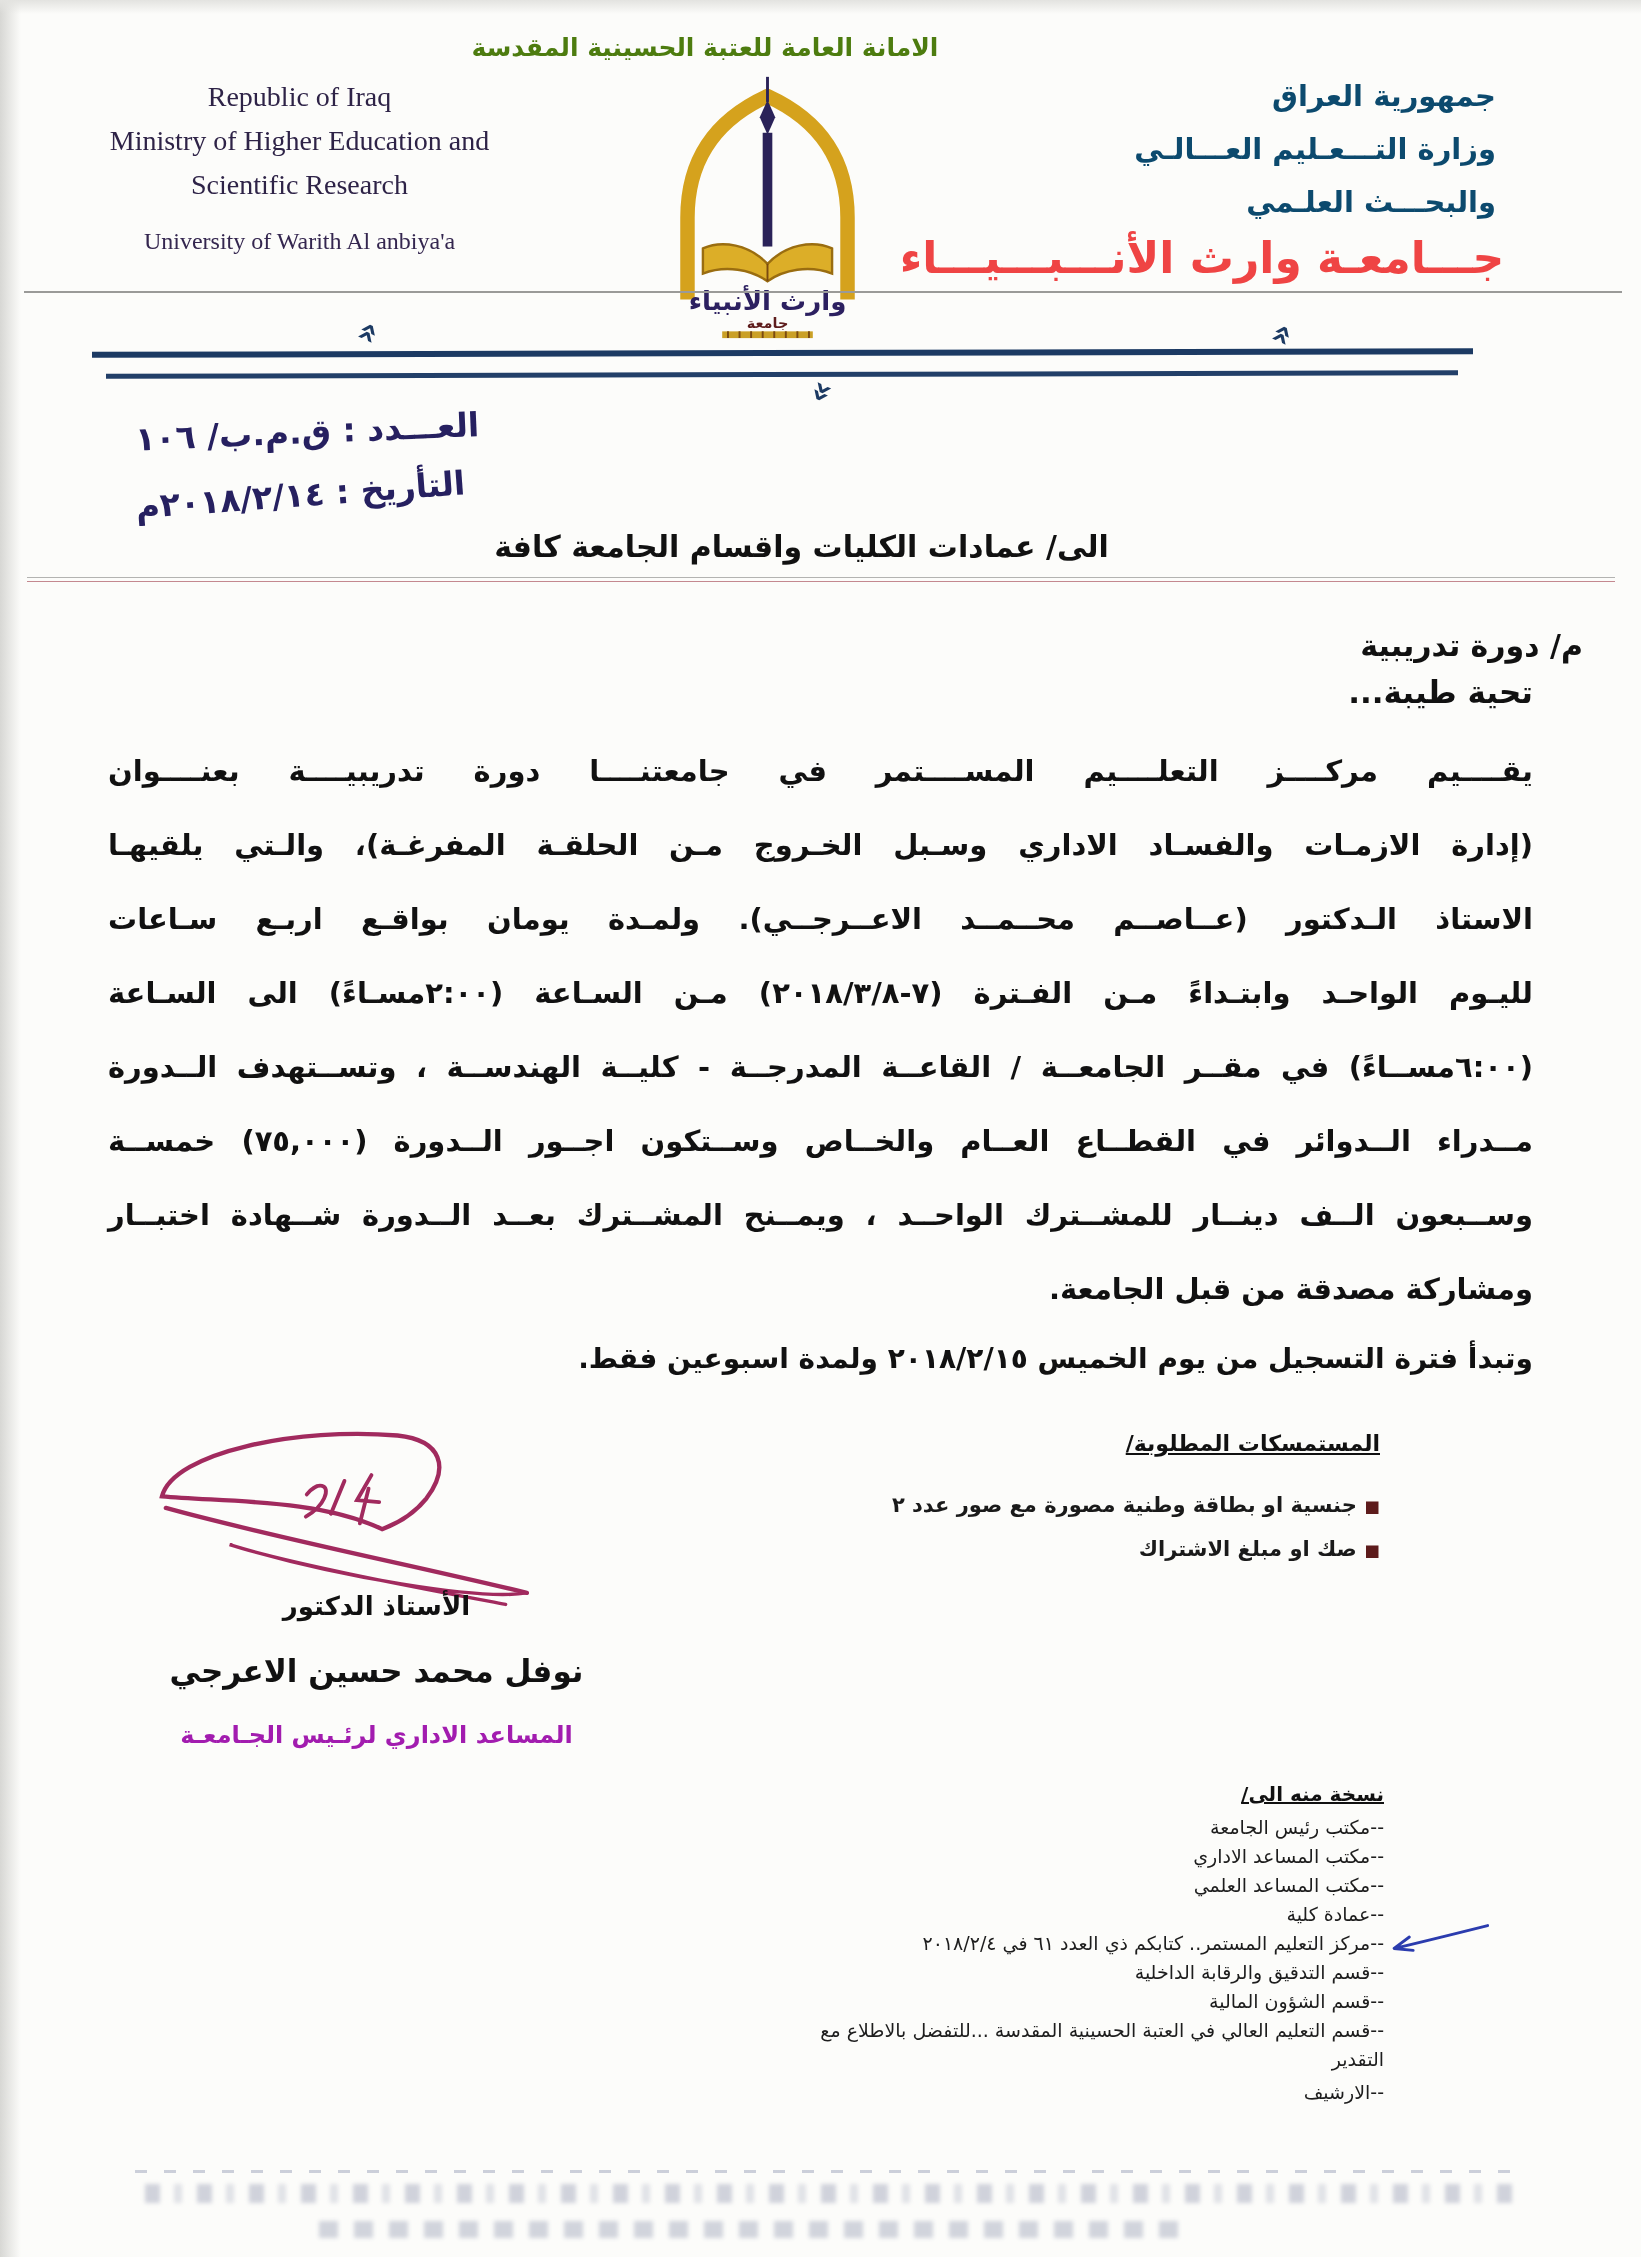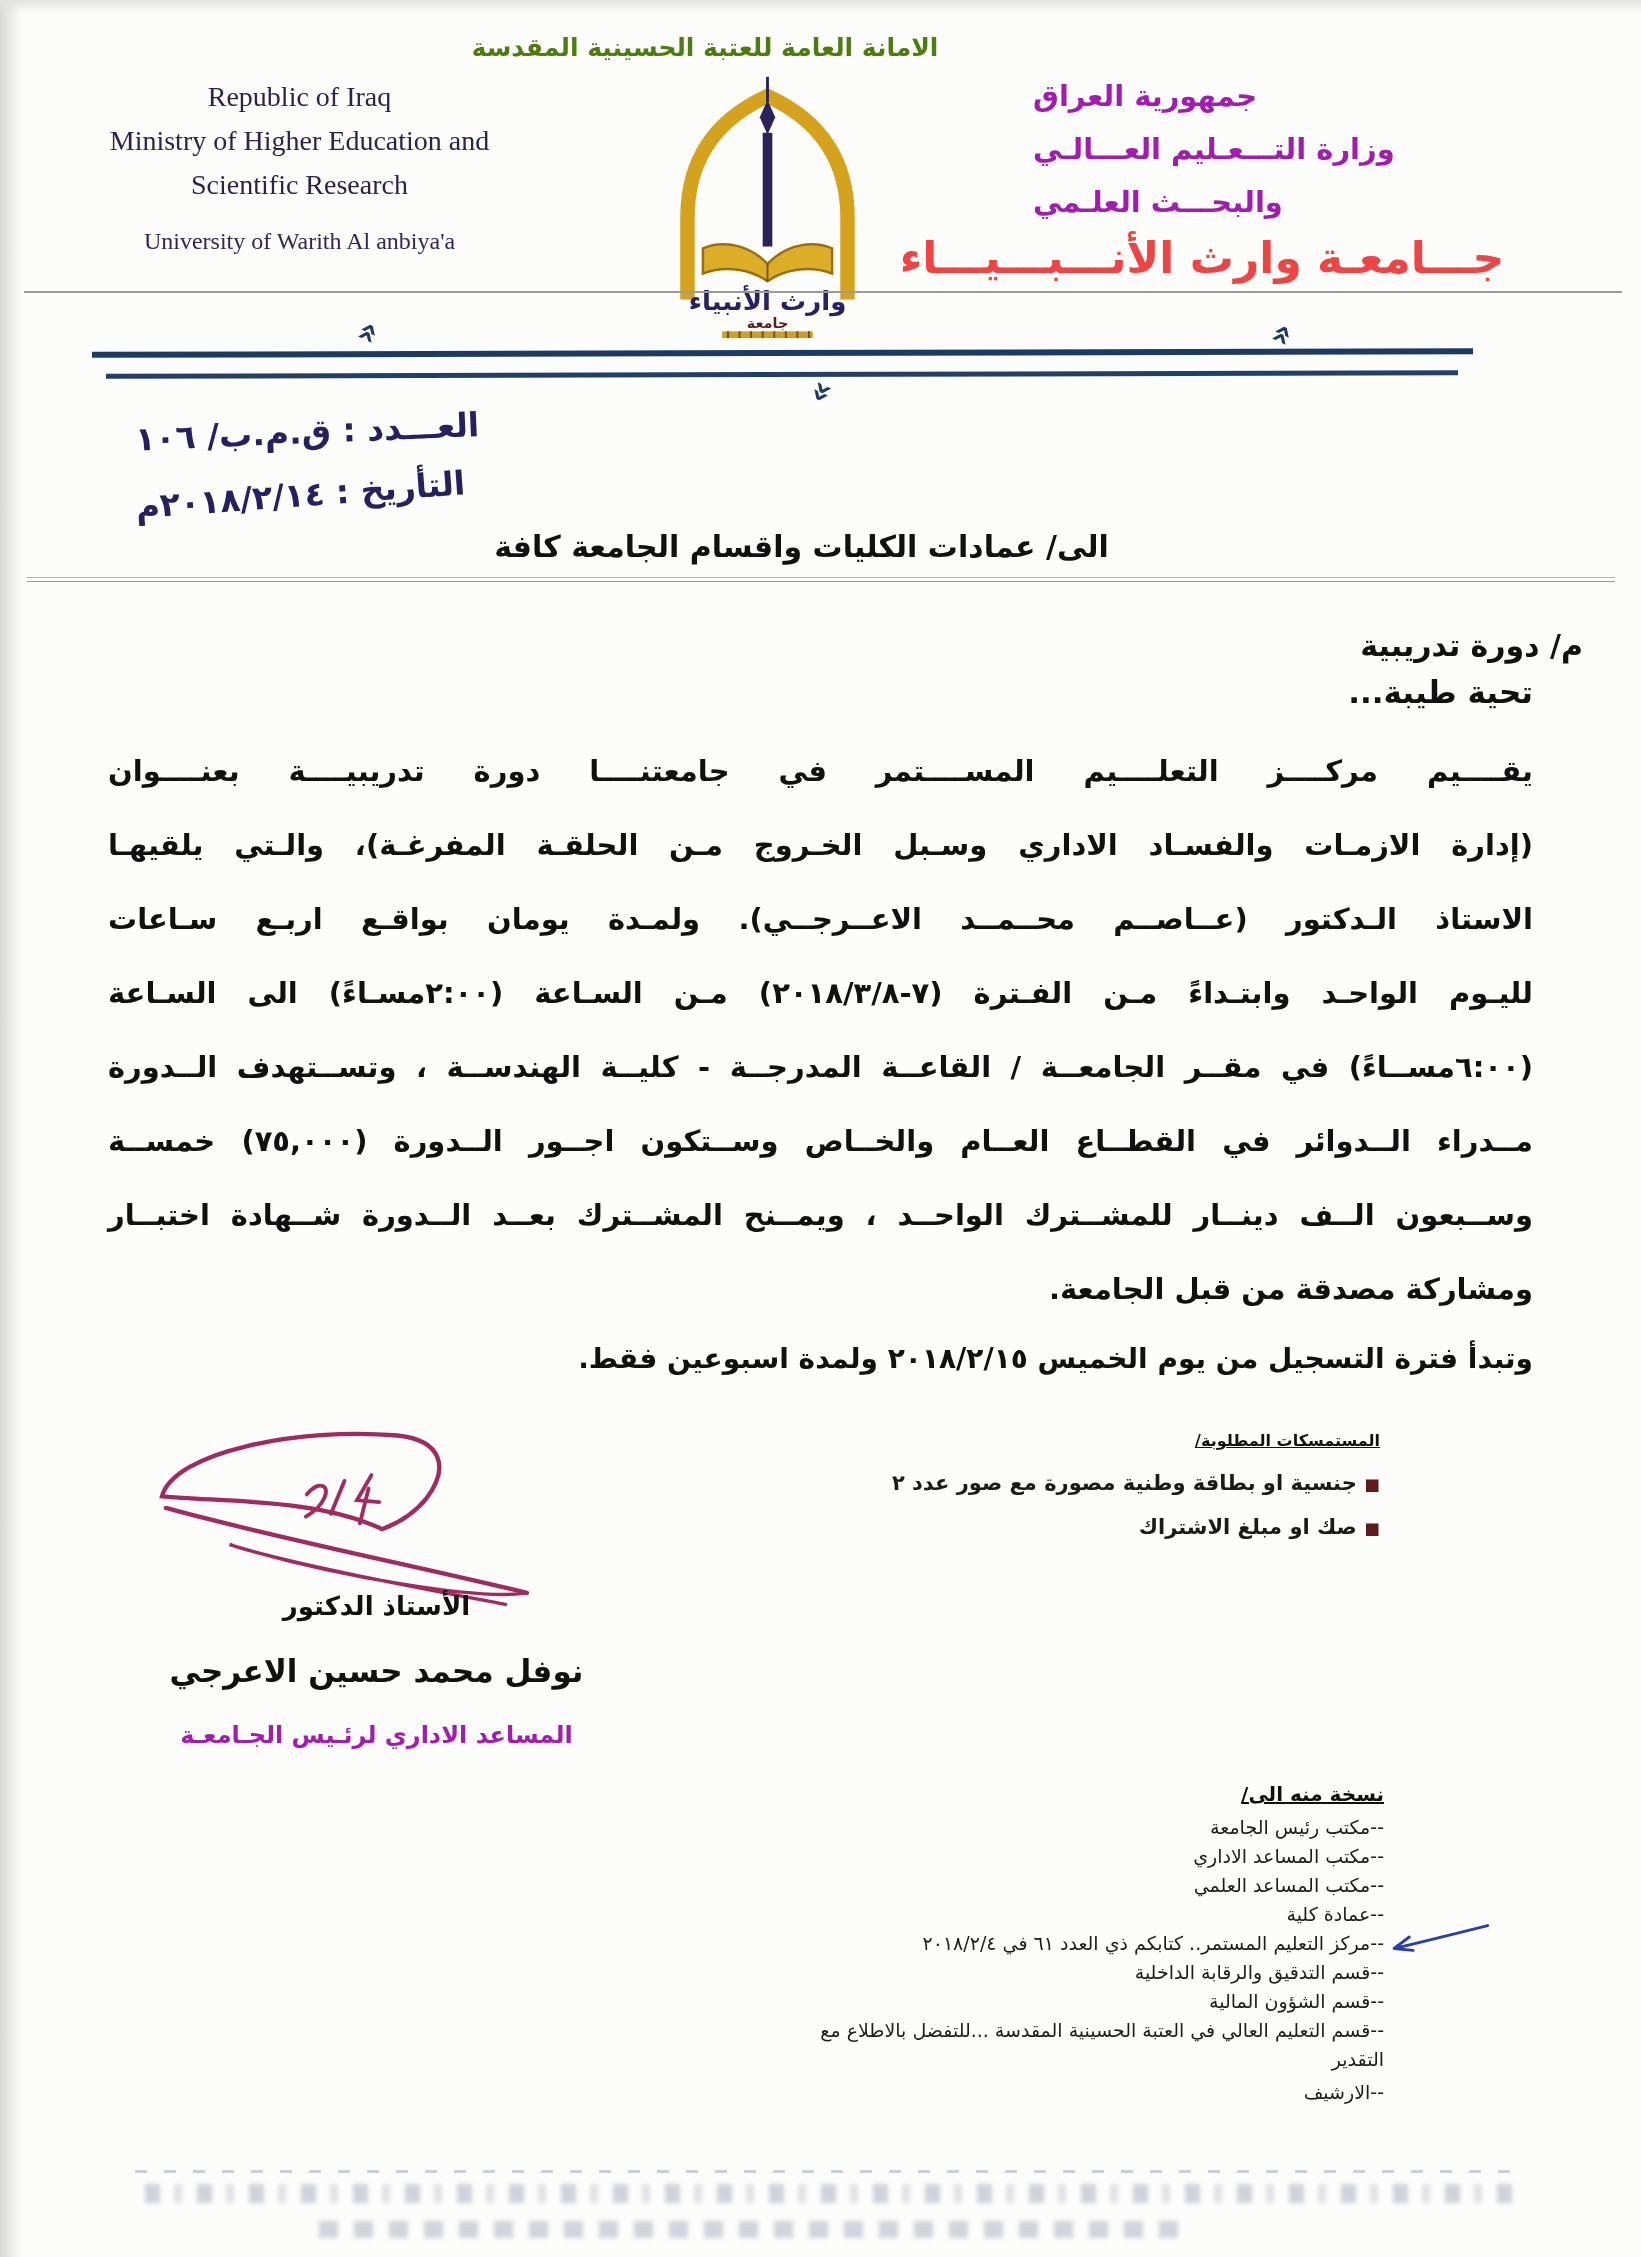--- a/index.html
+++ b/index.html
@@ -9,22 +9,22 @@
           background:linear-gradient(90deg,#d7d7d4,rgba(255,255,255,0));}
   .edge-t{position:absolute;left:0;top:0;width:100%;height:13.5px;
           background:linear-gradient(180deg,#e3e3e0,rgba(255,255,255,0));}
   
   .secretariat{position:absolute;top:33px;left:425px;width:560px;text-align:center;
                font-size:25px;font-weight:700;color:#4d7c0f;}
   .hdr-en{position:absolute;top:75px;left:68px;width:463px;text-align:center;direction:ltr;
           font-family:"Liberation Serif",serif;color:#2e2347;}
   .hdr-en .l{font-size:28px;line-height:44px;}
   .hdr-en .uni{font-size:24px;margin-top:21px;color:#34264f;}
-  .hdr-ar{position:absolute;top:70px;right:145px;width:463px;text-align:left;
-          font-weight:700;color:#a21caf;}
+  .hdr-ar{position:absolute;top:70px;right:145px;width:463px;text-align:right;
+          font-weight:700;color:#0c4a6e;}
   .hdr-ar .l{font-size:29px;line-height:53px;}
   .uni-ar{position:absolute;top:232px;right:135px;width:608px;text-align:center;
           font-size:44px;font-weight:700;color:#ef4444;}
   .rule-300{position:absolute;top:291px;left:24px;width:1598px;height:1.9px;background:#9a9a98;}
   .logo{position:absolute;top:73px;left:666px;width:203px;height:268px;}
   
   .bar{position:absolute;left:92px;background:#1c3a63;transform:rotate(-0.15deg);}
   .bar.b1{top:350px;width:1381px;height:5.8px;}
   .bar.b2{top:372px;left:106px;width:1352px;height:4.8px;background:#223f68;}
   .flourish{position:absolute;color:#1c3a63;font-size:33px;font-weight:700;line-height:1;}
@@ -45,21 +45,21 @@
   .greeting{position:absolute;top:674px;right:108px;font-size:31px;font-weight:700;}
   
   .body{position:absolute;top:742px;right:108px;left:108px;}
   .bline{font-size:29px;font-weight:700;height:74px;line-height:58px;
          text-align:justify;text-align-last:justify;text-justify:inter-word;}
   .bline.last{text-align:right;text-align-last:right;}
   .closing{position:absolute;top:1342px;right:108px;left:108px;text-align:right;
            font-size:28px;font-weight:700;}
   
   .reqs{position:absolute;top:1431px;right:261px;width:599px;text-align:right;}
-  .reqs .rt{font-size:16px;font-weight:700;text-decoration:underline;margin-bottom:12px;}
+  .reqs .rt{font-size:22px;font-weight:700;text-decoration:underline;margin-bottom:28px;}
   .req{font-size:21px;font-weight:700;line-height:43px;color:#1a1a1a;}
   .req .sq{color:#5d1b1b;font-size:16.4px;margin-left:7.7px;}
   
   .sig-svg{position:absolute;top:1421px;left:106px;width:473px;height:198px;}
   .sig-title{position:absolute;top:1591px;left:145px;width:463px;text-align:center;
              font-size:26px;font-weight:700;}
   .sig-name{position:absolute;top:1653px;left:87px;width:579px;text-align:center;
             font-size:31px;font-weight:700;}
   .sig-pos{position:absolute;top:1721px;left:106px;width:541px;text-align:center;
            font-size:24px;font-weight:700;color:#a21caf;}

